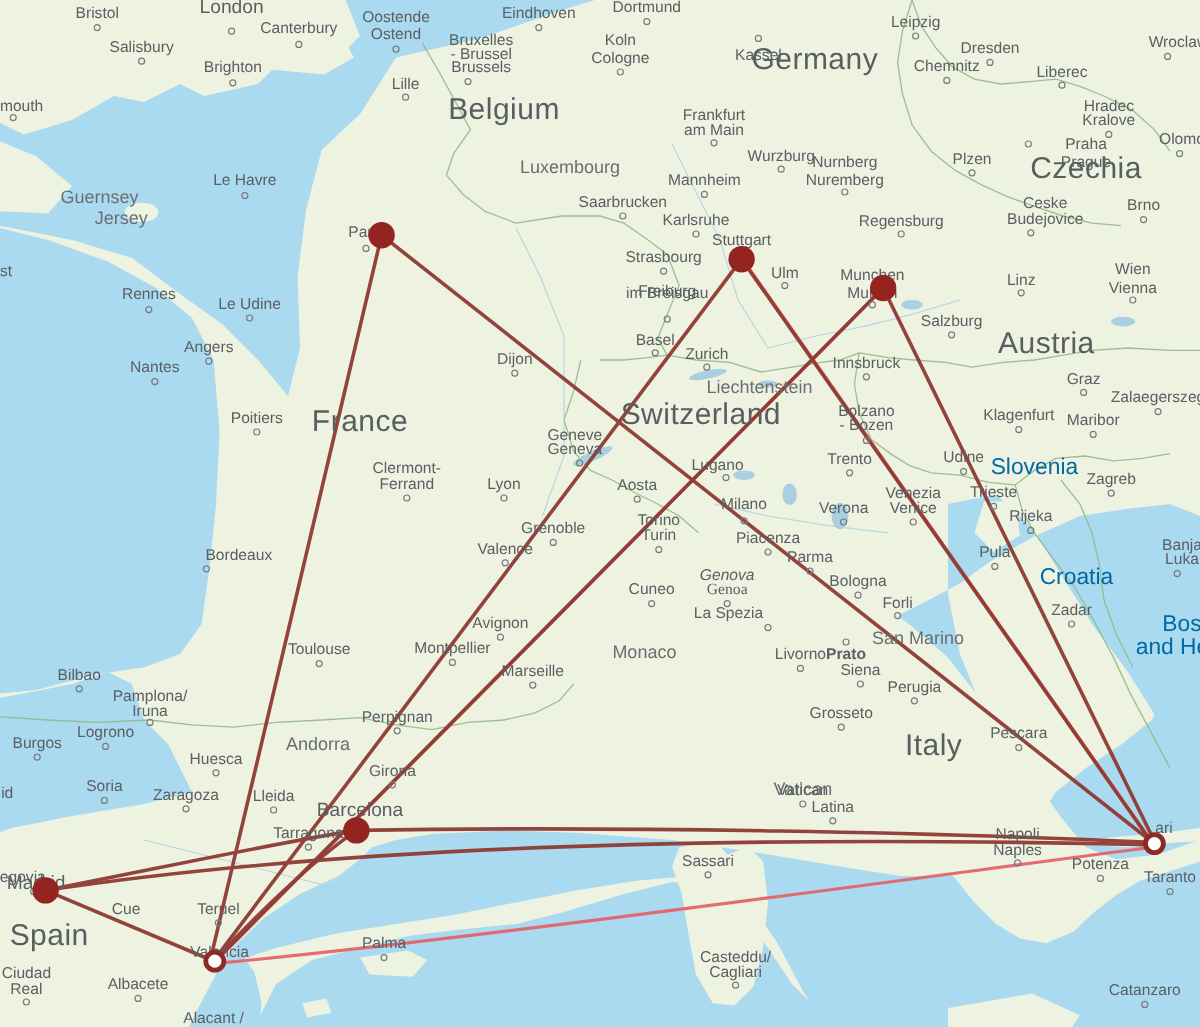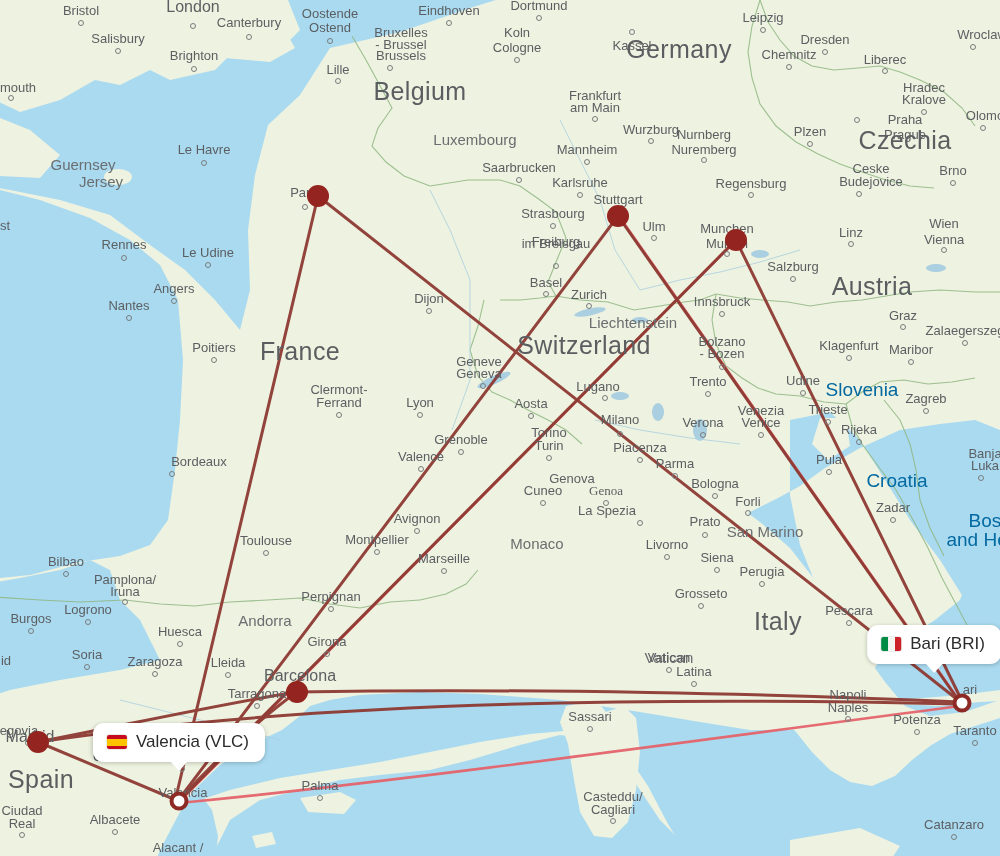--- a/index.html
+++ b/index.html
@@ -401,24 +401,24 @@
       <div class="lbl city" style="left: 461px; top: 440px;">Grenoble</div>
       <div class="lbl city" style="left: 640px; top: 448px;">Piacenza</div>
       <div class="lbl city" style="left: 675px; top: 464px;">Parma</div>
       <div class="lbl city" style="left: 187px; top: 462px; margin-left: 12px;">Bordeaux</div>
       <div class="lbl city" style="left: 421px; top: 457px;">Valence</div>
       <div class="lbl city" style="left: 829px; top: 460px;">Pula</div>
       <div class="lbl city" style="left: 893px; top: 508px;">Zadar</div>
       <div class="lbl city" style="left: 715px; top: 484px;">Bologna</div>
       <div class="lbl city" style="left: 748px; top: 502px;">Forli</div>
       <div class="lbl city" style="left: 543px; top: 491px;">Cuneo</div>
-      <div class="lbl city" style="left: 572px; top: 479px;">Genova</div>
+      <div class="lbl city" style="left: 606px; top: 479px; font-style: italic;">Genova</div>
       <div class="lbl city" style="left: 606px; top: 491px; font-family: Liberation Serif, serif;">Genoa</div>
       <div class="lbl city" style="left: 607px; top: 511px;">La Spezia</div>
-      <div class="lbl city" style="left: 705px; top: 522px;">Prato</div>
+      <div class="lbl city" style="left: 705px; top: 545px; font-weight: bold;">Prato</div>
       <div class="lbl city" style="left: 667px; top: 545px;">Livorno</div>
       <div class="lbl city" style="left: 717px; top: 558px;">Siena</div>
       <div class="lbl city" style="left: 762px; top: 572px;">Perugia</div>
       <div class="lbl city" style="left: 701px; top: 594px;">Grosseto</div>
       <div class="lbl city" style="left: 417px; top: 519px;">Avignon</div>
       <div class="lbl city" style="left: 377px; top: 540px;">Montpellier</div>
       <div class="lbl city" style="left: 444px; top: 559px;">Marseille</div>
       <div class="lbl city" style="left: 266px; top: 541px;">Toulouse</div>
       <div class="lbl city" style="left: 66px; top: 562px;">Bilbao</div>
       <div class="lbl city" style="left: 125px; top: 580px;">Pamplona/</div>
@@ -461,22 +461,14 @@
   <div id="hub-markers">
       <div class="hub filled" style="left: 318px; top: 196px;"></div>
       <div class="hub filled" style="left: 618px; top: 216px;"></div>
       <div class="hub filled" style="left: 736px; top: 240px;"></div>
       <div class="hub filled" style="left: 38px; top: 742px;"></div>
       <div class="hub filled" style="left: 297px; top: 692px;"></div>
       <div class="hub open" style="left: 179px; top: 801px;"></div>
       <div class="hub open" style="left: 962px; top: 703px;"></div>
     </div>
 
-  <div class="tip" id="tip-vlc" style="left: 179px; top: 762px; transform: translate(-50%, -100%);">
-    <span class="flag es"></span>
-    <span>Valencia (VLC)</span>
-  </div>
-  <div class="tip" id="tip-bri" style="left: 934px; top: 664px; transform: translate(-50%, -100%);">
-    <span class="flag it"></span>
-    <span>Bari (BRI)</span>
-  </div>
 
 </div>
 
 </body></html>

